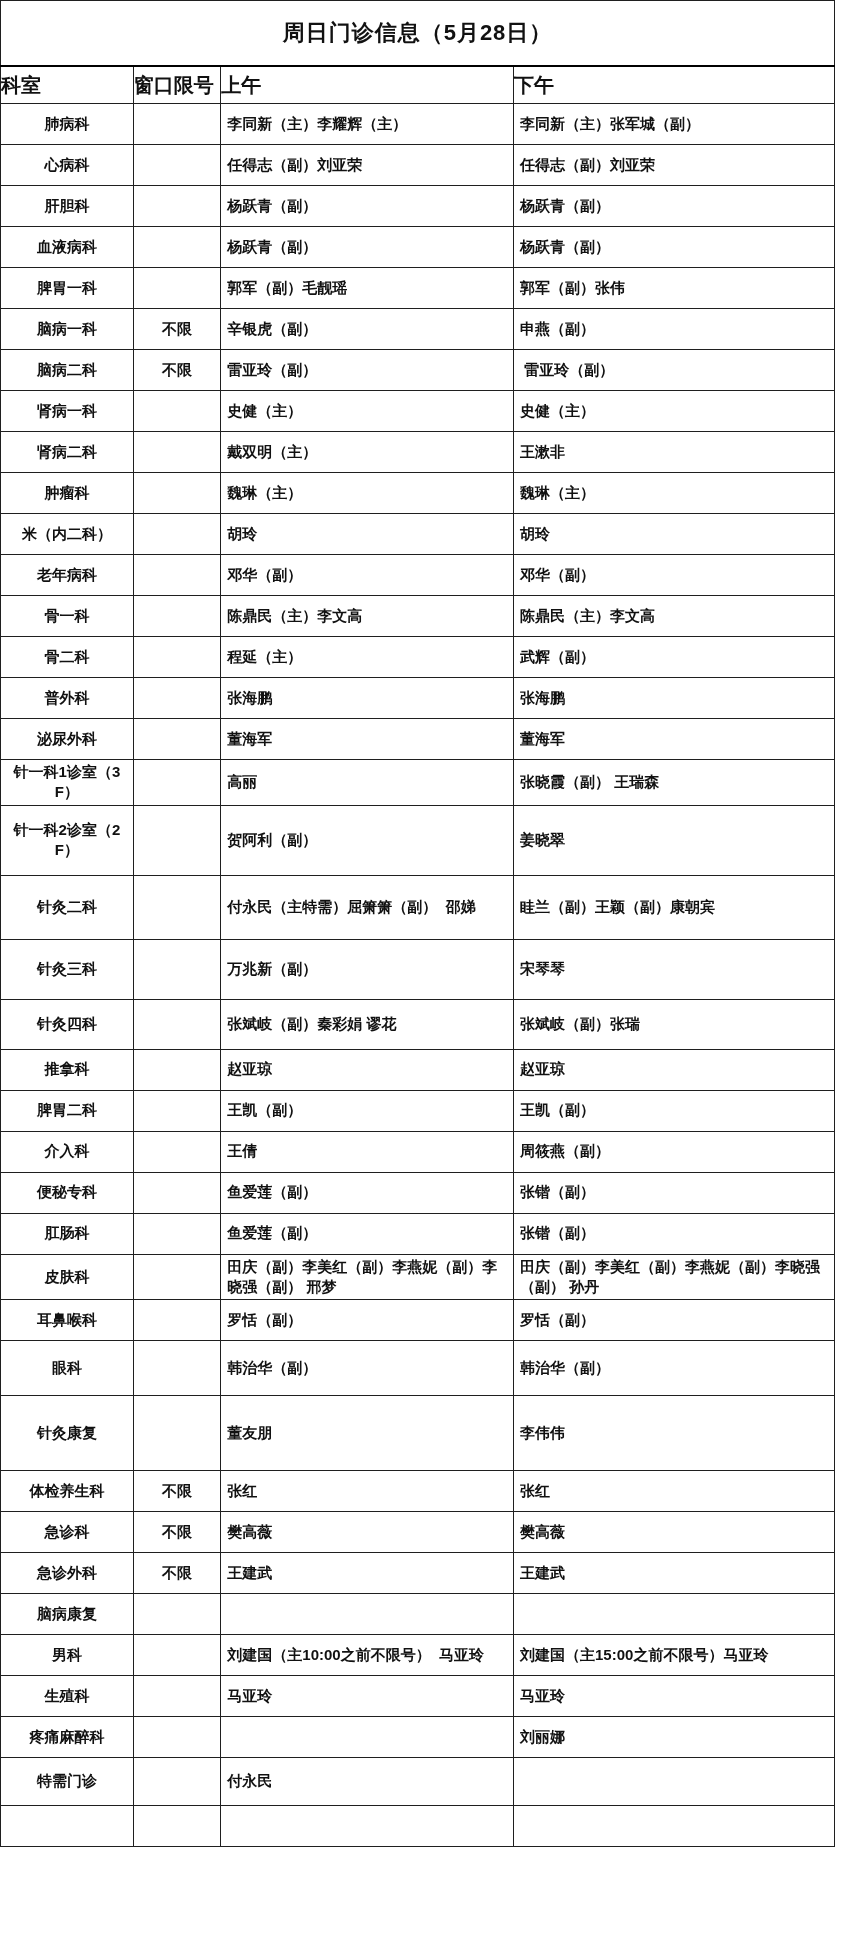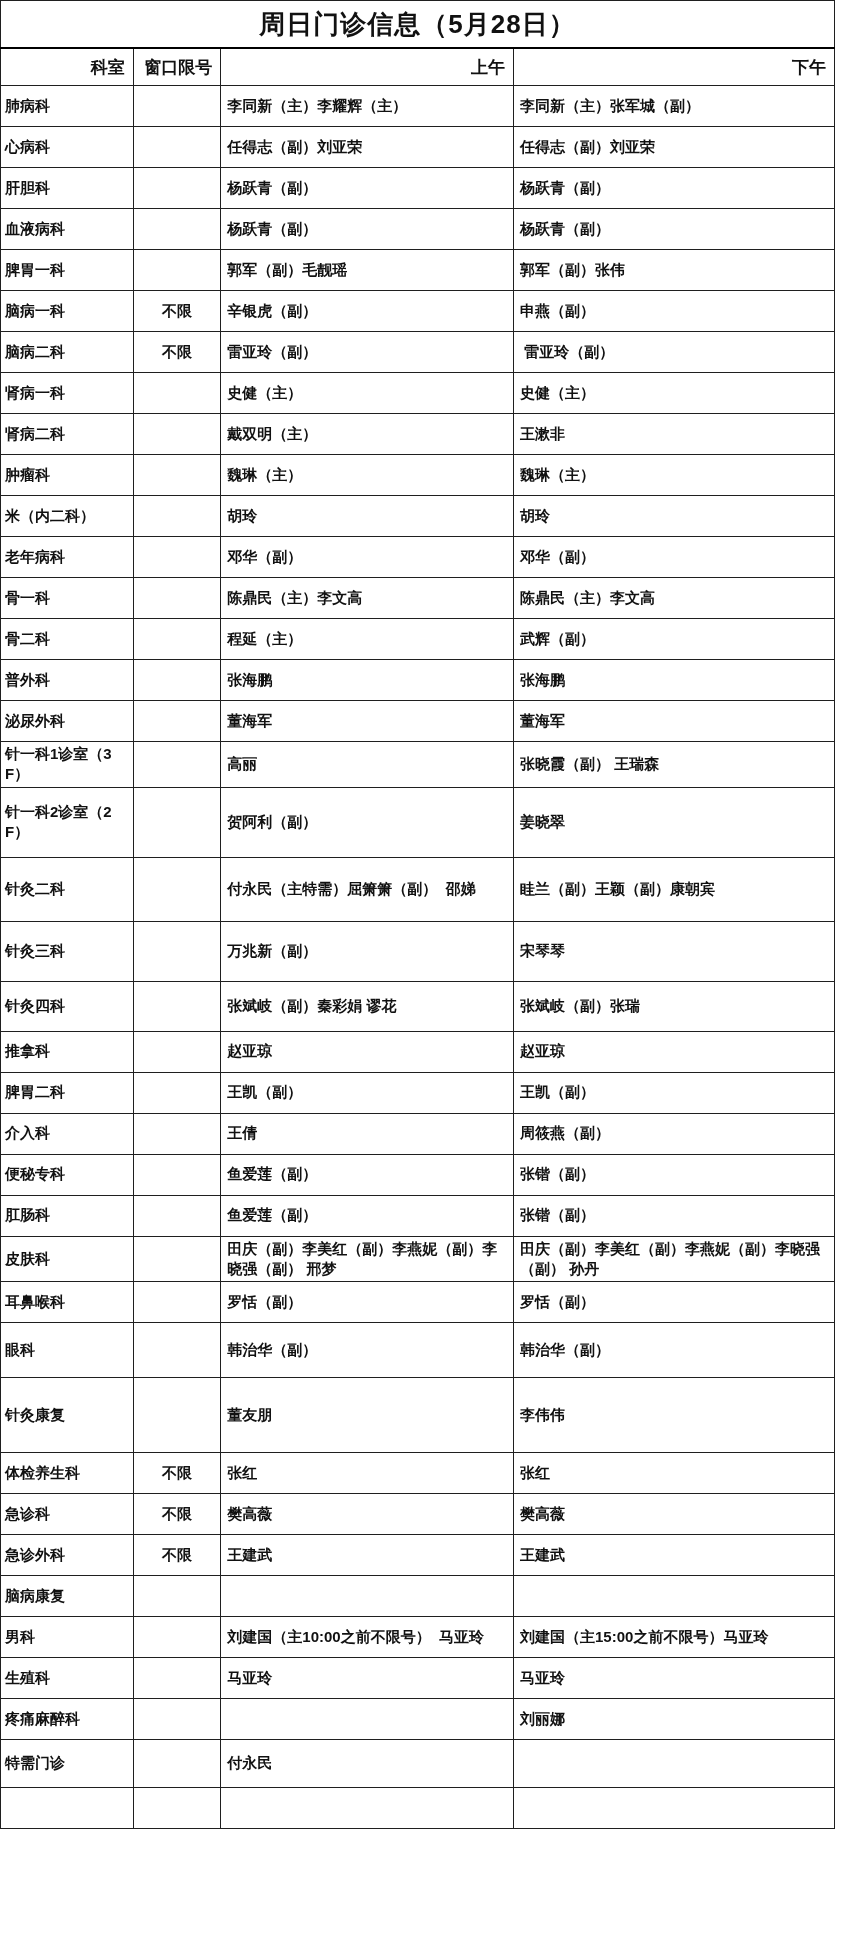--- a/index.html
+++ b/index.html
@@ -28,40 +28,40 @@
   col.c-pm    { width: 319px; }
 
   th, td {
     border: 1px solid #1f1f1f;
     font-weight: bold;
     vertical-align: middle;
     overflow: hidden;
   }
   tr.title-row th {
     height: 46px;
-    font-size: 26px;
+    font-size: 22px;
     text-align: center;
     border-bottom: 2px solid #000000;
     letter-spacing: 1px;
-    padding: 0;
+    padding: 9px;
   }
   tr.header-row th {
     height: 36px;
-    font-size: 17px;
-    text-align: right;
-    padding: 0 8px;
+    font-size: 20px;
+    text-align: left;
+    padding: 0 0;
   }
   tbody td {
     font-size: 15px;
     line-height: 1.35;
     padding: 2px 4px;
     white-space: pre-wrap;
     word-break: break-all;
   }
-  tbody td.col-dept  { }
+  tbody td.col-dept  { text-align: center; }
   tbody td.col-limit { text-align: center; }
   tbody td.col-am,
   tbody td.col-pm    { text-align: left; padding-left: 6px; }
 
   tbody tr { height: 41px; }
   tbody tr:nth-child(18) { height: 70px; } 
   tbody tr:nth-child(19) { height: 64px; } 
   tbody tr:nth-child(20) { height: 60px; } 
   tbody tr:nth-child(21) { height: 50px; } 
   tbody tr:nth-child(29) { height: 55px; } 

